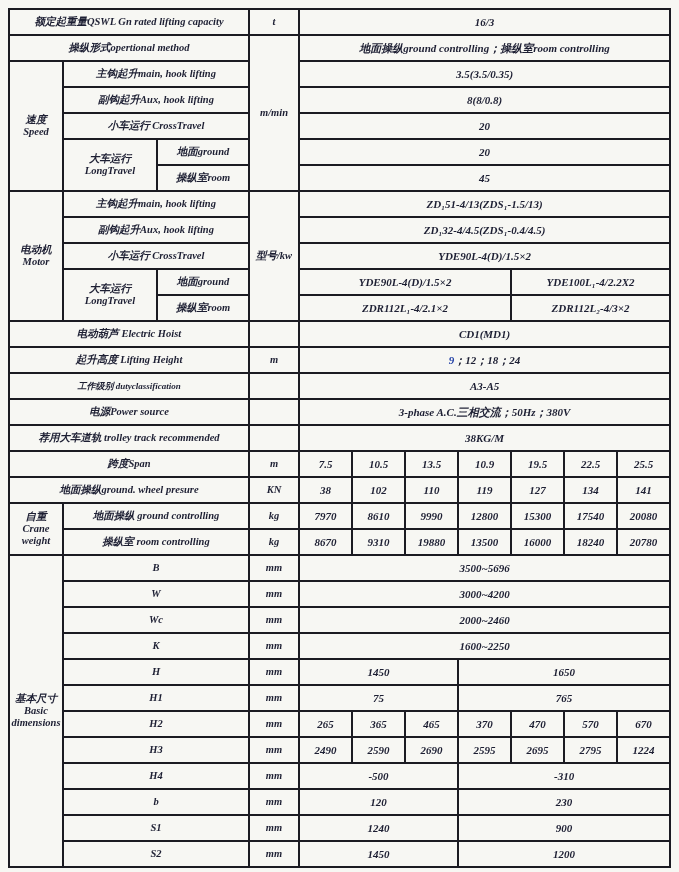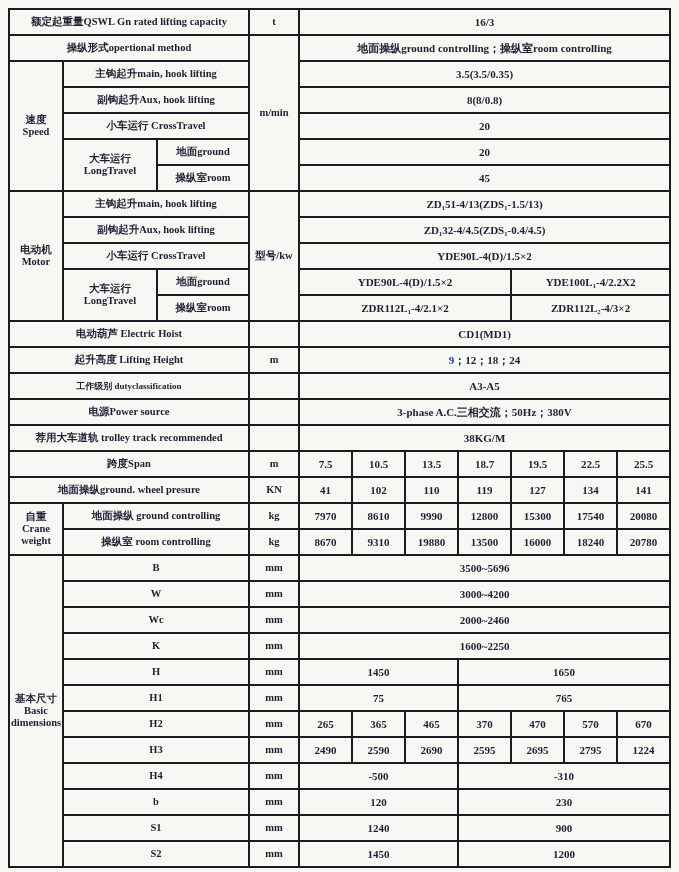--- a/index.html
+++ b/index.html
@@ -12,20 +12,21 @@
   body{
     width:679px;height:872px;
     background:var(--page-bg);
     font-family:"Liberation Serif","DejaVu Serif",serif;
   }
   .sheet{padding:8px 7px 6px 8px;}
   table.spec{
     border-collapse:collapse;
     table-layout:fixed;
     width:663px;
+    font-style:italic;
   }
   td{
     border:2px solid var(--border);
     height:24px;
     text-align:center;
     vertical-align:middle;
     font-weight:700;
     font-size:11px;
     color:var(--text);
     padding:0 1px;
@@ -162,30 +163,30 @@
     <td class="unit"></td>
     <td colspan="7" class="val">38KG/M</td>
   </tr>
 
   <tr>
     <td colspan="3" class="lbl">跨度Span</td>
     <td class="unit">m</td>
     <td class="val">7.5</td>
     <td class="val">10.5</td>
     <td class="val">13.5</td>
-    <td class="val">18.7</td>
+    <td class="val">10.9</td>
     <td class="val">19.5</td>
     <td class="val">22.5</td>
     <td class="val">25.5</td>
   </tr>
 
   <tr>
     <td colspan="3" class="lbl">地面操纵ground. wheel presure</td>
     <td class="unit">KN</td>
-    <td class="val">41</td>
+    <td class="val">38</td>
     <td class="val">102</td>
     <td class="val">110</td>
     <td class="val">119</td>
     <td class="val">127</td>
     <td class="val">134</td>
     <td class="val">141</td>
   </tr>
 
   <tr>
     <td rowspan="2" class="group">

